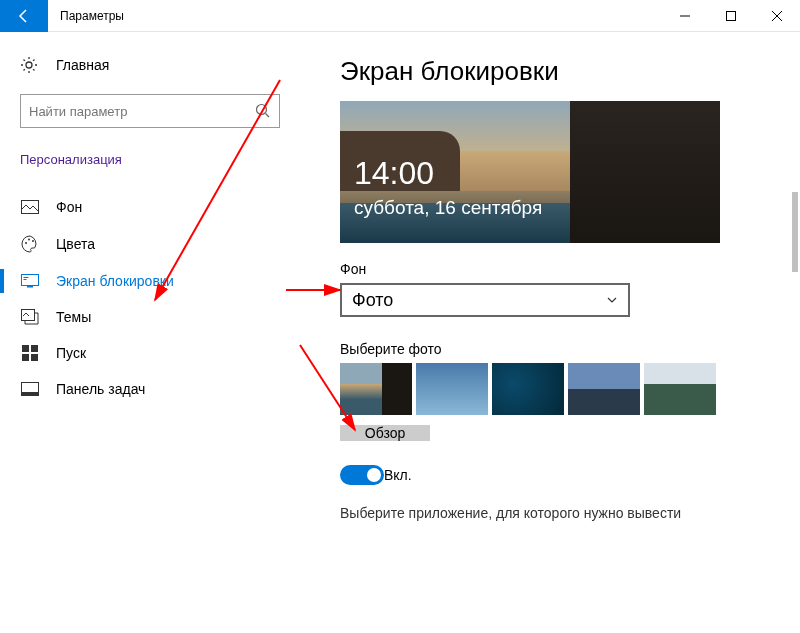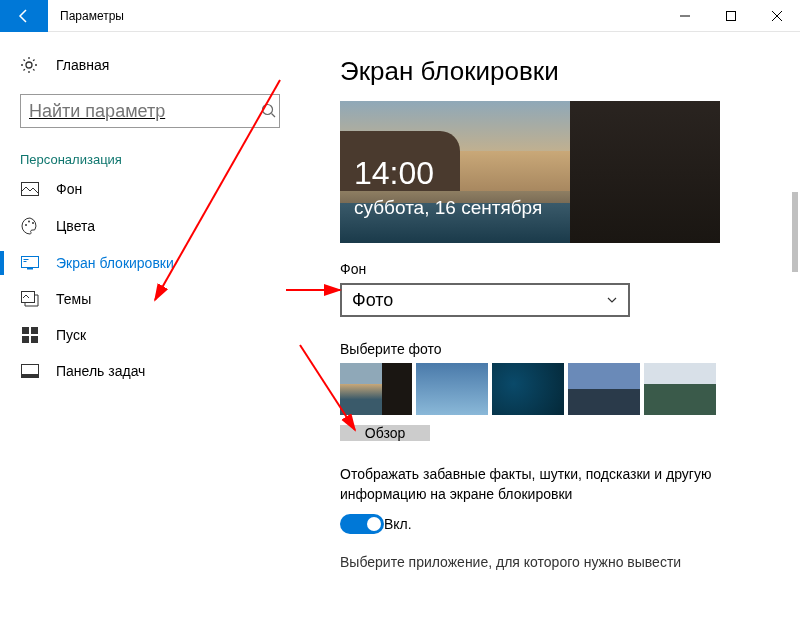--- a/index.html
+++ b/index.html
@@ -12,24 +12,24 @@
 .win-btn { width: 46px; height: 32px; display: flex; align-items: center; justify-content: center; color: #000; }
 
 .content { display: flex; height: calc(100% - 32px); }
 
 .sidebar { width: 300px; padding: 16px 0 0 0; }
 .home-row { display: flex; align-items: center; padding: 8px 20px; margin-bottom: 12px; }
 .home-row .icon { width: 20px; margin-right: 16px; color: #333; }
 .home-row .label { font-size: 14px; }
 
 .search-box { margin: 0 20px 24px 20px; height: 34px; border: 1px solid #999; display: flex; align-items: center; padding: 0 8px; }
-.search-box input { border: none; outline: none; flex: 1; font-size: 18px; background: transparent; text-decoration: underline; }
+.search-box input { border: none; outline: none; flex: 1; font-size: 13px; background: transparent; }
 .search-box .search-icon { color: #666; }
 
-.section-label { padding: 0 20px; font-size: 13px; color: #0f766e; margin-bottom: 4px; }
+.section-label { padding: 0 20px; font-size: 13px; color: #4c1d95; margin-bottom: 22px; }
 
 .nav-item { display: flex; align-items: center; padding: 10px 20px; font-size: 14px; cursor: pointer; }
 .nav-item .icon { width: 20px; margin-right: 16px; color: #333; display: flex; align-items: center; justify-content: center; }
 .nav-item.selected { color: #0078d7; position: relative; }
 .nav-item.selected::before { content: ""; position: absolute; left: 0; top: 6px; bottom: 6px; width: 4px; background: #0078d7; }
 .nav-item.selected .icon { color: #0078d7; }
 
 .main { flex: 1; padding: 24px 20px 0 40px; overflow: hidden; position: relative; }
 .page-title { font-size: 26px; font-weight: 400; margin-bottom: 14px; }
 
@@ -223,21 +223,20 @@
       <div class="thumb t2"></div>
       <div class="thumb t3"></div>
       <div class="thumb t4"></div>
       <div class="thumb t5"></div>
     </div>
 
     <button class="browse-btn">
       <span>Обзор</span>
     </button>
 
-    <div class="toggle-desc">Отображать забавные факты, шутки, подсказки и другую информацию на экране блокировки</div>
     <div class="toggle-row">
       <div class="toggle"></div>
       <span class="toggle-label">Вкл.</span>
     </div>
 
     <div class="footer-text">Выберите приложение, для которого нужно вывести</div>
 
     <div class="scrollbar"></div>
   </div>
 </div>

